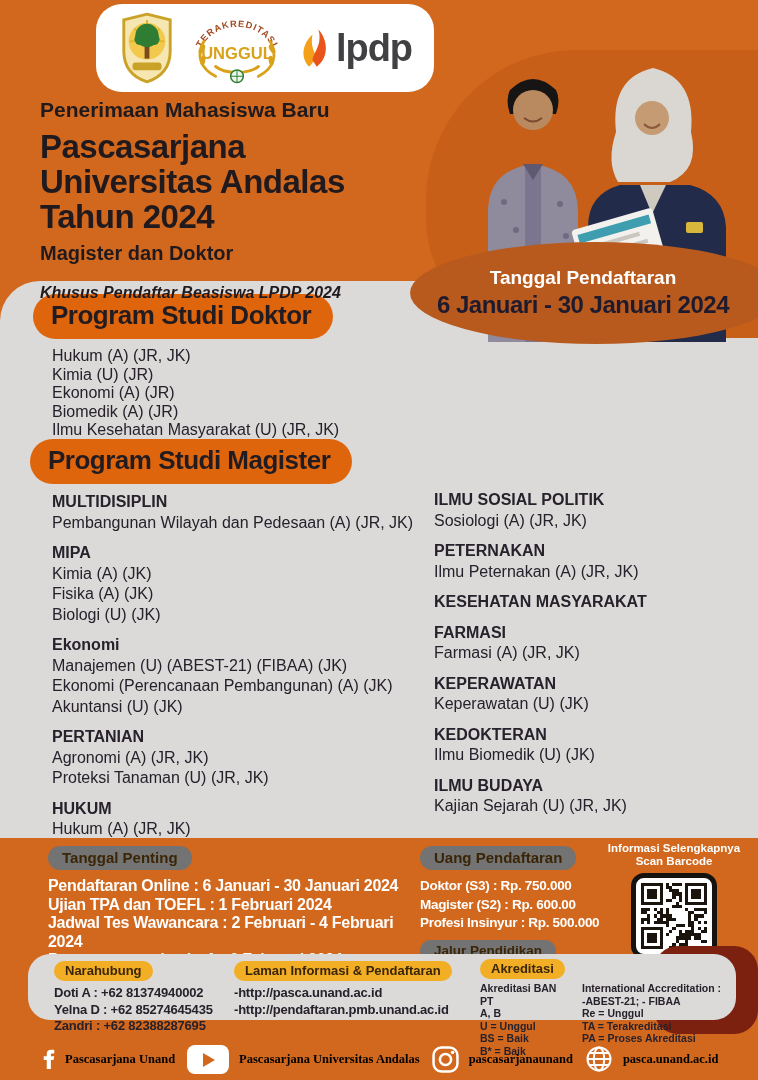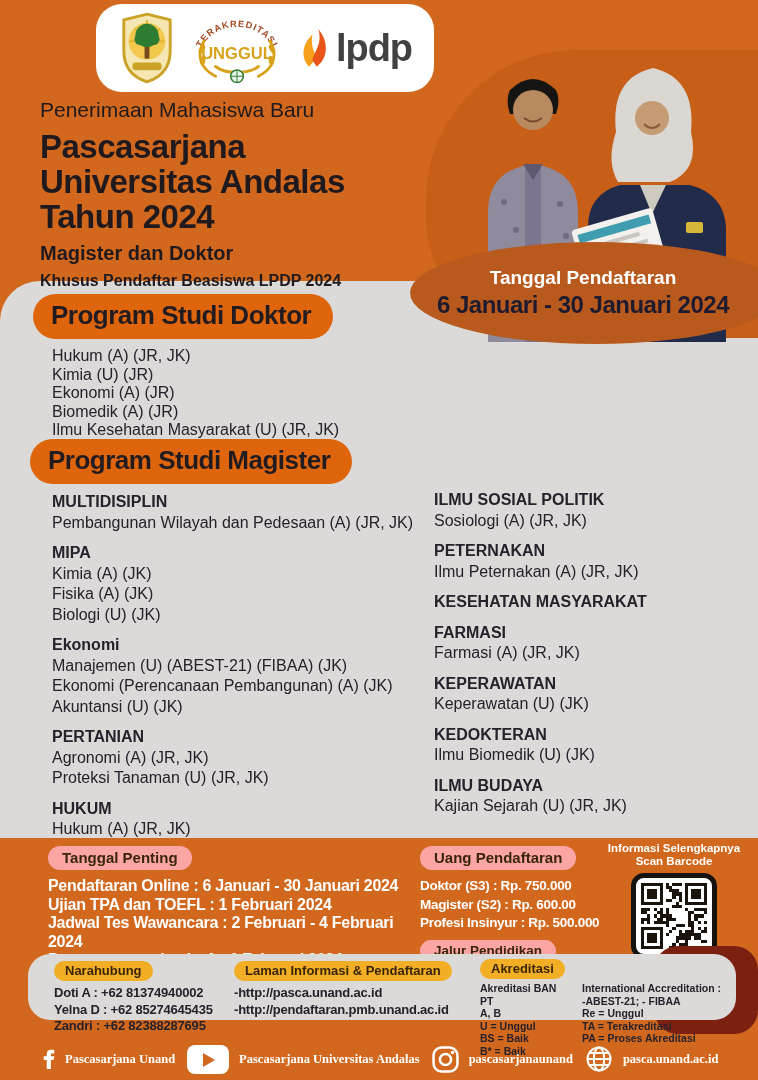--- a/index.html
+++ b/index.html
@@ -5,24 +5,24 @@
   html,body{margin:0;padding:0;background:#888;}
   .poster{position:relative;width:758px;height:1080px;background:#D2681D;overflow:hidden;
     font-family:"Liberation Sans",sans-serif;-webkit-font-smoothing:antialiased;}
   
   .top-bar{position:absolute;left:96px;top:4px;width:338px;height:88px;background:#fff;
     border-radius:26px;display:flex;align-items:center;justify-content:center;gap:14px;z-index:6;}
   .lpdp-wrap{display:flex;align-items:center;gap:4px;}
   .lpdp-text{font-size:38px;font-weight:bold;color:#414042;letter-spacing:-1px;line-height:1;}
   
   .hero{position:absolute;left:40px;top:98px;z-index:5;color:#201A1E;}
-  .kicker{font-size:21px;font-weight:normal;margin-bottom:7px;}
+  .kicker{font-size:21px;font-weight:bold;margin-bottom:7px;}
   .title{font-size:33px;line-height:35px;font-weight:bold;letter-spacing:-0.5px;}
   .sub1{font-size:20px;font-weight:bold;margin-top:8px;}
-  .sub2{font-size:16px;font-weight:bold;margin-top:7px;}
+  .sub2{font-size:16px;font-weight:bold;margin-top:19px;font-style:italic;}
   
   .photo-blob{position:absolute;right:0;top:50px;width:332px;height:288px;background:#C85F18;
     border-radius:150px 0 0 120px;z-index:2;}
   .photo-svg{position:absolute;right:0;top:52px;width:330px;height:290px;z-index:3;}
   
   .date-badge{position:absolute;right:-24px;top:242px;width:372px;height:102px;background:#B85A1E;
     border-radius:50%;z-index:4;display:flex;flex-direction:column;align-items:center;
     justify-content:center;padding-right:26px;box-sizing:border-box;}
   .date-badge .l1{color:#fff;font-size:19px;font-weight:bold;}
   .date-badge .l2{color:#1F1B2E;font-size:24px;font-weight:bold;margin-top:2px;letter-spacing:-0.5px;}
@@ -34,21 +34,21 @@
   .pill-doktor{left:33px;top:13px;}
   .pill-magister{left:30px;top:158px;}
   .dok-list{position:absolute;left:52px;top:66px;font-size:16px;line-height:18.5px;}
   .mag-col{position:absolute;font-size:16px;line-height:20.5px;}
   .mag-left{left:52px;top:211px;width:375px;}
   .mag-right{left:434px;top:209px;width:310px;}
   .mag-group{margin-bottom:10px;}
   .fac{font-weight:bold;}
   
   .info-band{position:absolute;left:0;top:838px;width:758px;height:116px;z-index:1;}
-  .pill-sm{display:inline-block;background:#fca5a5;color:#3A2607;font-weight:bold;font-size:15px;
+  .pill-sm{display:inline-block;background:#737373;color:#3A2607;font-weight:bold;font-size:15px;
     padding:3px 14px 4px;border-radius:13px;white-space:nowrap;}
   .band-col{position:absolute;}
   .tp{left:48px;top:8px;width:365px;}
   .up{left:420px;top:8px;width:200px;}
   .band-rows{margin-top:7px;color:#fff;font-weight:bold;font-size:16px;line-height:18.5px;letter-spacing:-0.3px;}
   .band-note{margin-top:6px;color:#F8E8D8;font-size:12.5px;line-height:15px;}
   .jalur-pill{margin-top:7px;}
   .jalur-text{margin-top:6px;color:#fff;font-weight:bold;font-size:12.5px;letter-spacing:-0.2px;}
   .scan{left:600px;top:4px;width:148px;text-align:center;}
   .scan-txt{color:#fff;font-weight:bold;font-size:11.5px;line-height:13px;}
@@ -68,21 +68,21 @@
   .cp-rows{margin-top:4px;font-size:13px;font-weight:bold;line-height:16.5px;letter-spacing:-0.2px;}
   .lam .cp-rows{font-size:13px;}
   .akr-cols{display:flex;gap:10px;margin-top:3px;}
   .akr-col{font-size:10.5px;font-weight:bold;line-height:12.5px;}
   .akr-col.c1{width:92px;}
   .akr-col.c2{width:160px;}
   
   .footer{position:absolute;left:0;top:1038px;width:758px;height:42px;z-index:2;display:flex;
     align-items:center;padding-left:40px;box-sizing:border-box;gap:12px;}
   .f-item{display:flex;align-items:center;gap:10px;}
-  .f-label{color:#ffffff;font-family:"Liberation Serif",serif;font-size:12.5px;font-weight:bold;white-space:nowrap;}
+  .f-label{color:#000000;font-family:"Liberation Serif",serif;font-size:12.5px;font-weight:bold;white-space:nowrap;}
   .yt-icon{width:42px;height:29px;background:#fff;border-radius:8px;position:relative;flex:none;}
   .yt-icon::after{content:'';position:absolute;left:16px;top:8px;border-left:12px solid #D2681D;
     border-top:7px solid transparent;border-bottom:7px solid transparent;}
 </style>
 </head>
 <body>
 
 <div class="poster">
 
   <div class="top-bar">

